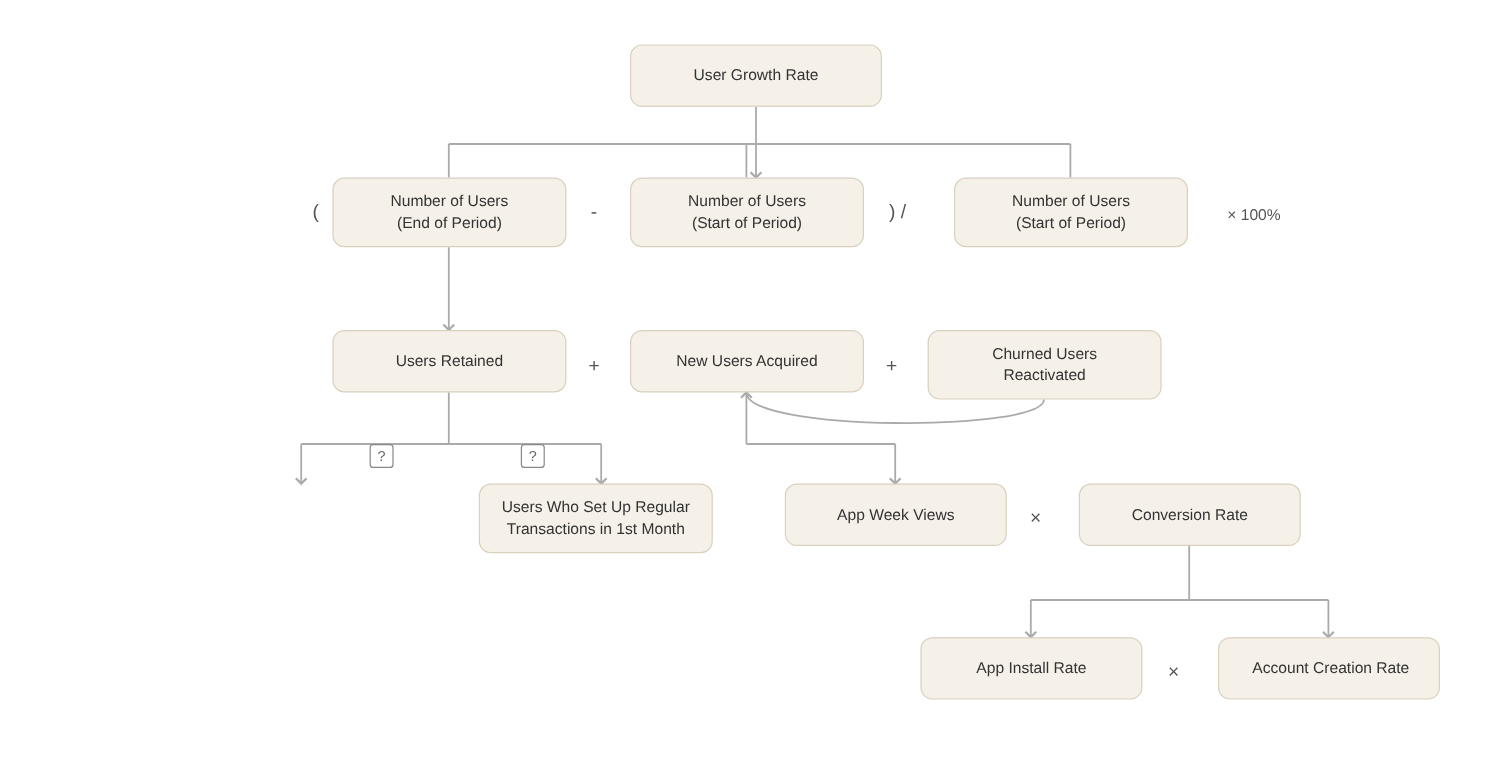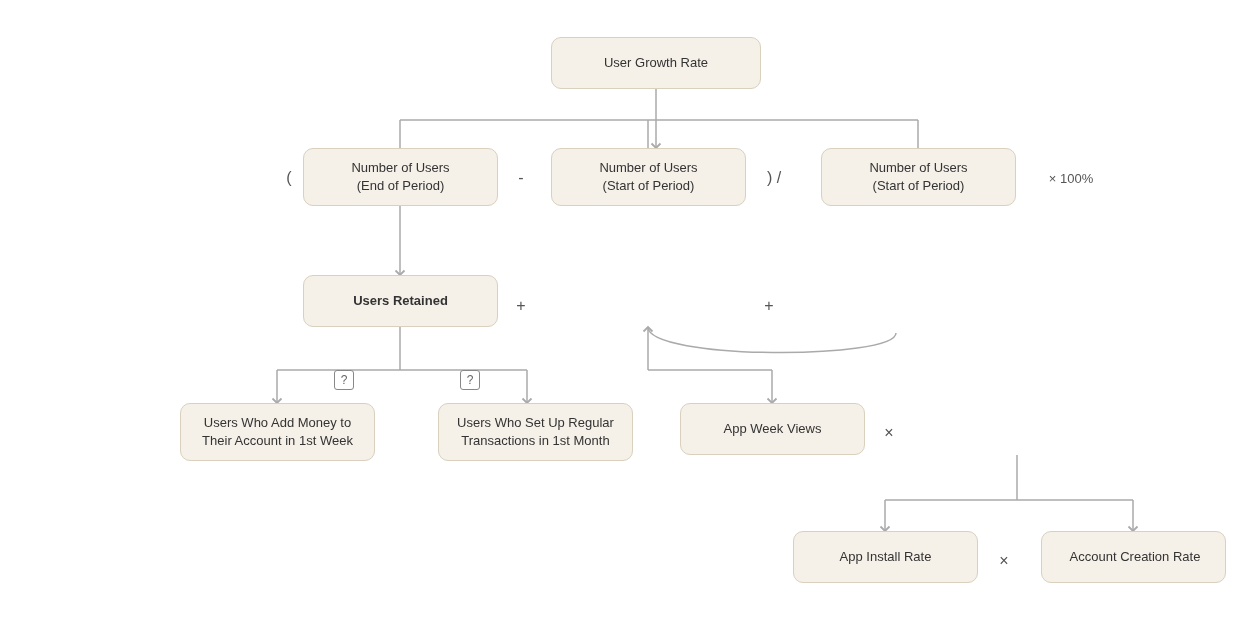--- a/index.html
+++ b/index.html
@@ -9,21 +9,20 @@
       width: 1260px;
       height: 640px;
       overflow: hidden;
       position: relative;
     }
 
     #diagram {
       width: 1056px;
       height: 640px;
       position: relative;
-      margin-left: 26px;
     }
 
     svg.connections {
       position: absolute;
       top: 0; left: 0;
       width: 1260px;
       height: 640px;
       pointer-events: none;
       z-index: 0;
     }
@@ -123,38 +122,40 @@
   <div class="operator" style="left:480px; top:163px; width:30px; height:30px;">-</div>
 
   <div class="node" style="left:525px; top:148px; width:195px; height:58px;">Number of Users<br>(Start of Period)</div>
 
   <div class="operator" style="left:728px; top:163px; width:40px; height:30px;">) /</div>
 
   <div class="node" style="left:795px; top:148px; width:195px; height:58px;">Number of Users<br>(Start of Period)</div>
 
   <div class="operator" style="left:1000px; top:163px; width:90px; height:30px; font-size:13px;text-align:right;">× 100%</div>
 
-  <div class="node" style="left:277px; top:275px; width:195px; height:52px;font-weight:bold;">Users Retained</div>
+  <div class="node" style="left:277px; top:275px; width:195px; height:52px;">Users Retained</div>
 
   <div class="operator" style="left:480px; top:291px; width:30px; height:30px;">+</div>
 
+  <div class="node" style="left:525px; top:275px; width:195px; height:52px;">New Users Acquired</div>
 
   <div class="operator" style="left:728px; top:291px; width:30px; height:30px;">+</div>
 
+  <div class="node" style="left:773px; top:275px; width:195px; height:58px;">Churned Users<br>Reactivated</div>
 
   <div class="question-badge" style="left:308px; top:370px;">?</div>
   <div class="question-badge" style="left:434px; top:370px;">?</div>
 
-  <div class="node" style="left:154px; top:403px; width:195px; height:58px;">Users Who Add Money to<br>Their Account in 1st Week</div>
 
-  <div class="node" style="left:412px; top:403px; width:195px; height:58px;">Users Who Set Up Regular<br>Transactions in 1st Month</div>
+  <div class="node" style="left:399px; top:403px; width:195px; height:58px;">Users Who Set Up Regular<br>Transactions in 1st Month</div>
 
   <div class="node" style="left:654px; top:403px; width:185px; height:52px;">App Week Views</div>
 
   <div class="operator" style="left:848px; top:418px; width:30px; height:30px;">×</div>
 
+  <div class="node" style="left:899px; top:403px; width:185px; height:52px;">Conversion Rate</div>
 
   <div class="node" style="left:767px; top:531px; width:185px; height:52px;text-align:right;">App Install Rate</div>
 
   <div class="operator" style="left:963px; top:546px; width:30px; height:30px;">×</div>
 
   <div class="node" style="left:1015px; top:531px; width:185px; height:52px;padding-left:15px;">Account Creation Rate</div>
 </div>
 
 </body></html>

